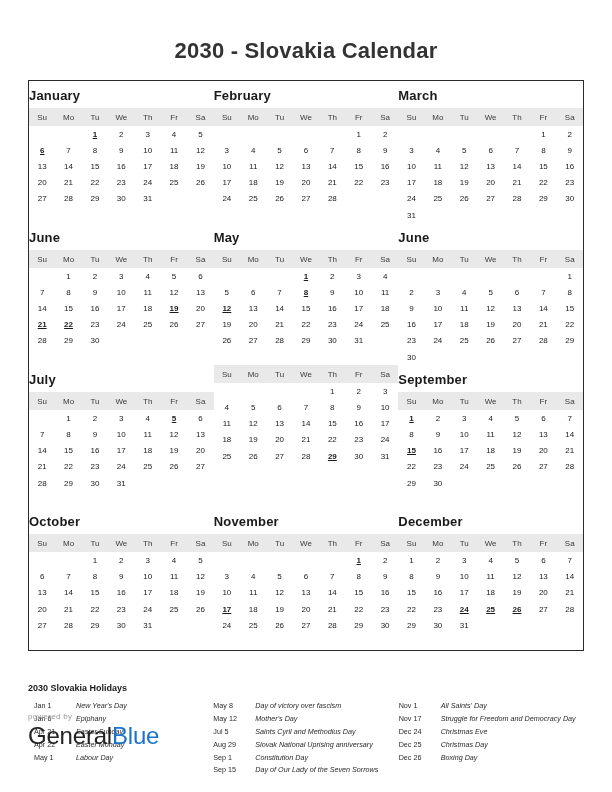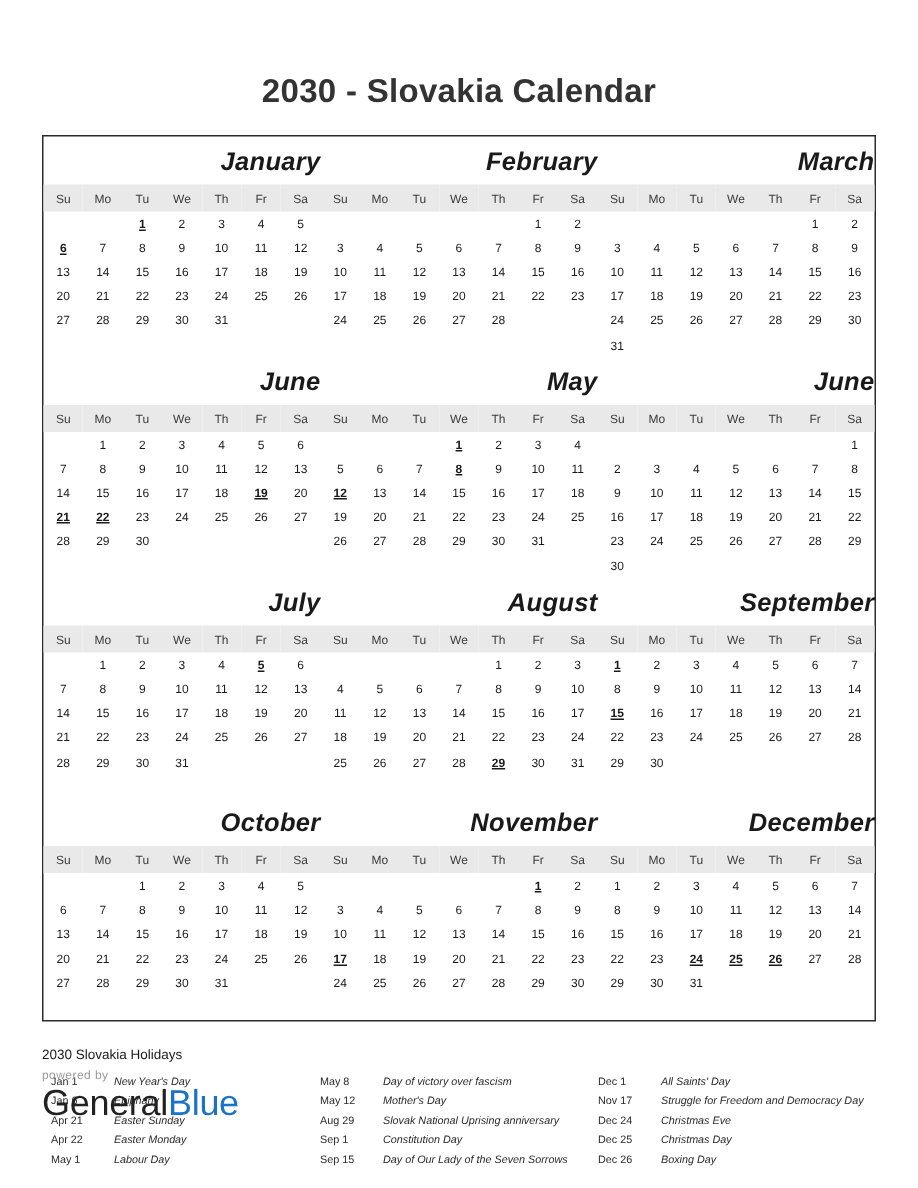--- a/index.html
+++ b/index.html
@@ -21,46 +21,45 @@
     box-sizing: border-box;
     padding: 0 28px;
   }
   .title {
     text-align: center;
     font-size: 22px;
     font-weight: bold;
     color: #333333;
     letter-spacing: 0.2px;
     margin: 0;
-    padding-top: 48px;
+    padding-top: 38px;
     padding-bottom: 16px;
   }
   .calendar-box {
     border: 1px solid #2b2b2b;
     box-sizing: border-box;
     padding: 0;
     width: 556px;
   }
   .quarter {
     display: flex;
     width: 100%;
   }
   .month {
     width: 33.3333%;
     box-sizing: border-box;
     padding: 0;
   }
   .month-name {
-    text-align: right;
-    font-size: 17px;
+    text-align: left;
+    font-size: 13px;
     font-weight: bold;
     color: #1a1a1a;
     padding: 7px 0 5px 0;
     letter-spacing: 0.2px;
-    font-style: italic;
   }
   table.mgrid {
     width: 100%;
     border-collapse: collapse;
     table-layout: fixed;
   }
   table.mgrid th {
     font-size: 8px;
     font-weight: normal;
     color: #3a3a3a;
@@ -76,23 +75,23 @@
     padding: 2.6px 0;
     height: 11px;
   }
   td.holiday {
     color: #dd0000;
     font-weight: bold;
     text-decoration: underline;
   }
   .holidays-title {
     font-size: 9px;
-    font-weight: normal;
+    font-weight: bold;
     color: #1a1a1a;
-    margin-top: 17px;
+    margin-top: 32px;
     margin-bottom: 7px;
   }
   .holidays {
     display: flex;
     width: 556px;
   }
   .hol-col {
     width: 33.3333%;
     box-sizing: border-box;
     padding-right: 6px;
@@ -646,21 +645,20 @@
                 <td></td>
                 <td></td>
                 <td></td>
                 <td></td>
                 <td></td>
               </tr>
             </tbody>
           </table>
         </div>
         <div class="month">
-          <div class="month-name">August</div>
           <table class="mgrid">
             <thead>
               <tr>
                 <th>Su</th>
                 <th>Mo</th>
                 <th>Tu</th>
                 <th>We</th>
                 <th>Th</th>
                 <th>Fr</th>
                 <th>Sa</th>
@@ -1051,39 +1049,43 @@
           <tbody>
             <tr>
               <td class="hol-date">May 8</td>
               <td class="hol-name">Day of victory over fascism</td>
             </tr>
             <tr>
               <td class="hol-date">May 12</td>
               <td class="hol-name">Mother's Day</td>
             </tr>
             <tr>
+              <td class="hol-date">Jul 5</td>
+              <td class="hol-name">Saints Cyril and Methodius Day</td>
+            </tr>
+            <tr>
               <td class="hol-date">Aug 29</td>
               <td class="hol-name">Slovak National Uprising anniversary</td>
             </tr>
             <tr>
               <td class="hol-date">Sep 1</td>
               <td class="hol-name">Constitution Day</td>
             </tr>
             <tr>
               <td class="hol-date">Sep 15</td>
               <td class="hol-name">Day of Our Lady of the Seven Sorrows</td>
             </tr>
           </tbody>
         </table>
       </div>
       <div class="hol-col c3">
         <table class="holtab">
           <tbody>
             <tr>
-              <td class="hol-date">Dec 1</td>
+              <td class="hol-date">Nov 1</td>
               <td class="hol-name">All Saints' Day</td>
             </tr>
             <tr>
               <td class="hol-date">Nov 17</td>
               <td class="hol-name">Struggle for Freedom and Democracy Day</td>
             </tr>
             <tr>
               <td class="hol-date">Dec 24</td>
               <td class="hol-name">Christmas Eve</td>
             </tr>

